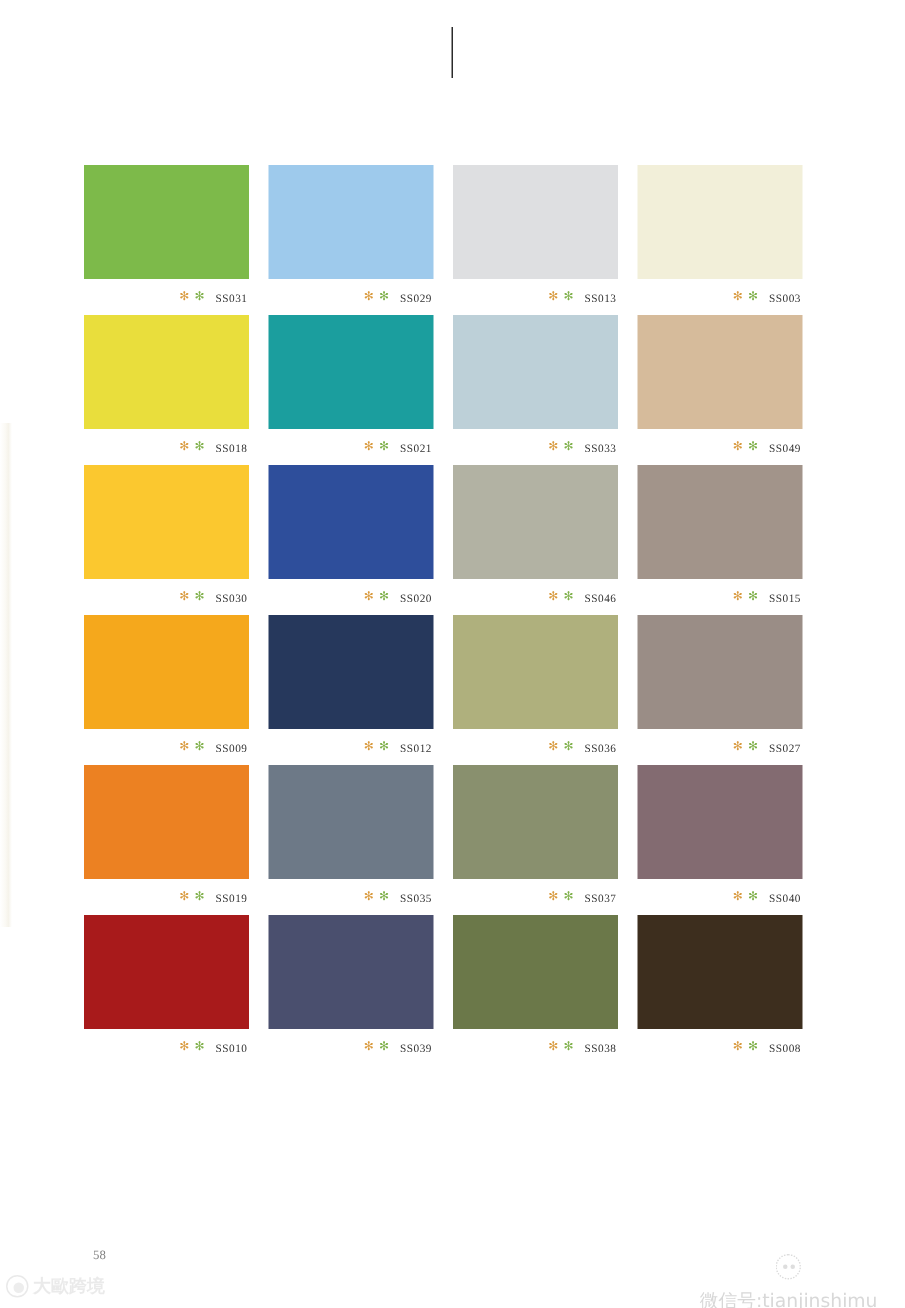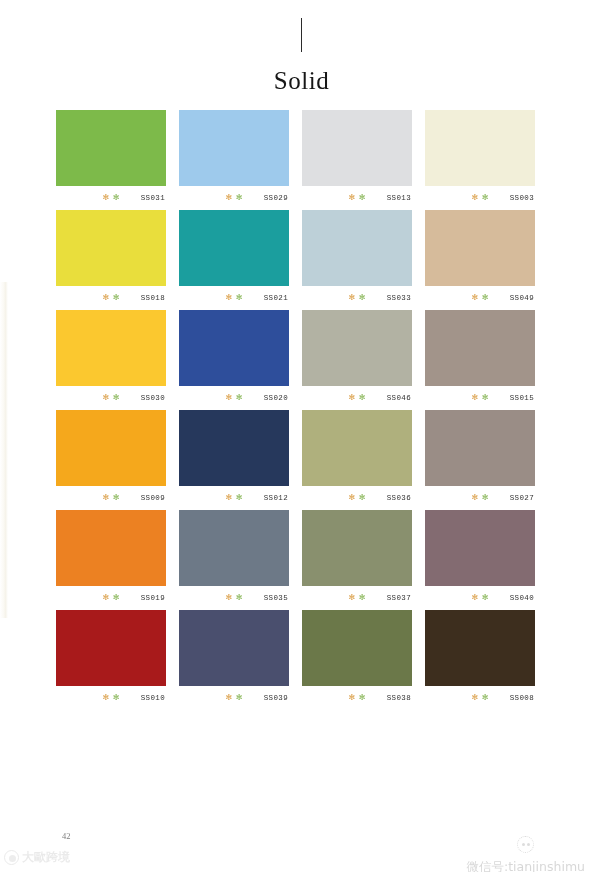--- a/index.html
+++ b/index.html
@@ -94,22 +94,22 @@
     line-height: 1;
     position: relative;
     top: -.5px;
   }
   .star-a { color: #d99a3e; }
   .star-b { color: #7fb04a; }
 
   .swatch-code {
     font-size: 7.5px;
     color: #333333;
-    margin-left: 18px;
-    font-family: Liberation Mono, monospace;
+    margin-left: 4px;
+    font-family: Liberation Serif, serif;
   }
 
   
   .page-number {
     position: absolute;
     left: 62px;
     top: 831px;
     font-family: "Liberation Serif", serif;
     font-size: 8.5px;
     color: #808080;
@@ -191,21 +191,20 @@
     white-space: nowrap;
   }
 </style>
 </head>
 <body>
 
 <div class="page-edge"></div>
 
 <div class="header">
   <div class="title-rule"></div>
-  <h1 class="page-title">Solid</h1>
 </div>
 
 <div class="swatch-grid">
     <div class="swatch-cell">
       <div class="swatch-chip" style="background: rgb(125, 186, 74);"></div>
       <div class="swatch-label">
         <span class="star star-a">✻</span>
         <span class="star star-b">✻</span>
         <span class="swatch-code">SS031</span>
       </div>
@@ -389,21 +388,21 @@
     <div class="swatch-cell">
       <div class="swatch-chip" style="background: rgb(61, 46, 30);"></div>
       <div class="swatch-label">
         <span class="star star-a">✻</span>
         <span class="star star-b">✻</span>
         <span class="swatch-code">SS008</span>
       </div>
     </div>
   </div>
 
-<div class="page-number">42</div>
+<div class="page-number">58</div>
 
 <div class="watermark-left">
   <span class="wm-left-logo"></span>
   <span class="wm-left-text">大歐跨境</span>
 </div>
 
 <div class="watermark-right">
   <span class="wm-right-icon"></span>
   <span class="wm-right-text">微信号:tianjinshimu</span>
 </div>

